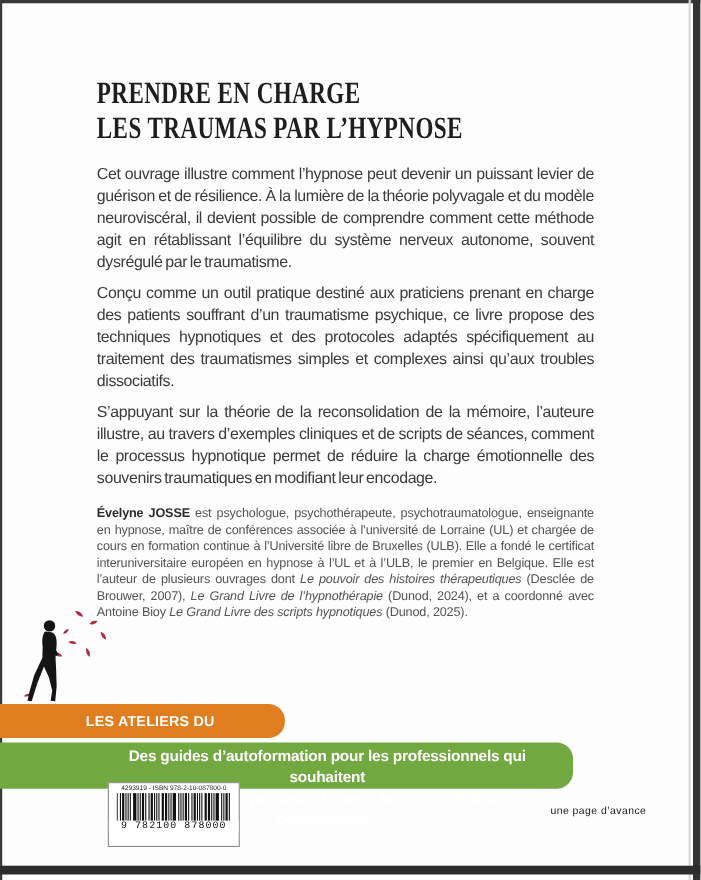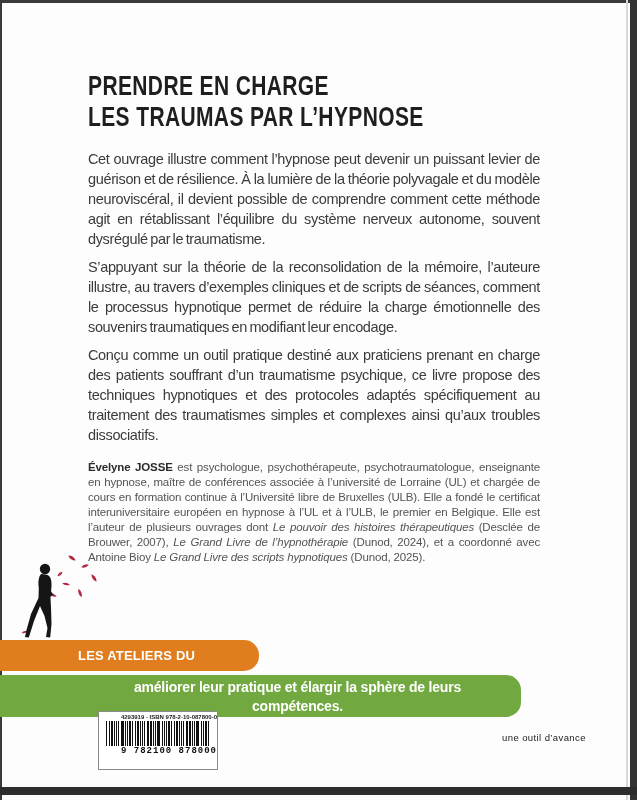--- a/index.html
+++ b/index.html
@@ -12,21 +12,21 @@
   .edge-top{left:0;top:0;width:637px;height:3px;}
   .edge-left{left:0;top:0;width:2px;height:800px;}
   .edge-right{left:630px;top:0;width:7px;height:800px;background:#323232;}
   .edge-bottom{left:0;top:787px;width:637px;height:8px;background:#2c2c2c;}
   .edge-right-shade{position:absolute;left:626px;top:0;width:2px;height:800px;background:#d9d9d9;}
 
   .content{position:absolute;left:88px;top:70px;width:452px;}
 
   .title{font-weight:700;color:#1e1e1e;font-size:28px;line-height:31px;
          transform:scaleX(0.75);transform-origin:left top;white-space:nowrap;letter-spacing:.5px;}
-  .title-wrap{margin:0 0 17px 0;}
+  .title-wrap{margin:0 0 17px 0;font-family:Liberation Serif, serif;}
 
   .para{margin:0 0 8px 0;font-size:14.5px;line-height:20px;text-align:justify;
         letter-spacing:-.35px;word-spacing:-1.2px;}
   .intro{font-weight:700;color:#333;line-height:21px;}
 
   .public-block{margin-top:14px;border-left:4px solid #F2A33C;padding-left:9px;
         font-size:14.5px;line-height:21px;text-align:justify;letter-spacing:-.35px;word-spacing:-1.2px;}
   .public-label{font-weight:700;color:#1d1d1d;}
 
   .bio{margin-top:15px;font-size:11.5px;line-height:15px;color:#545454;text-align:justify;
@@ -38,21 +38,21 @@
 
   .band-orange{position:absolute;left:0;top:640px;height:31px;width:259px;
        background:#E07E1F;border-radius:0 15px 15px 0;color:#fff;font-weight:700;
        font-size:13px;line-height:31px;padding-left:78px;box-sizing:border-box;letter-spacing:.2px;}
   .band-green{position:absolute;left:0;top:675px;height:42px;width:521px;
        background:#71A83F;border-radius:0 15px 15px 0;color:#fff;font-weight:700;
        font-size:14px;line-height:19px;text-align:center;box-sizing:border-box;
        padding:3px 18px 0 92px;letter-spacing:-.2px;}
 
   .barcode-box{position:absolute;left:98px;top:711px;width:120px;height:59px;
-       background:#fff;border:1px solid #8a8a8a;box-sizing:border-box;text-align:right;font-weight:bold;}
+       background:#fff;border:1px solid #8a8a8a;box-sizing:border-box;text-align:center;}
   .barcode-code{font-size:6px;color:#222;margin-top:2px;white-space:nowrap;letter-spacing:0;}
   .ean-bars{height:30px;margin:1px 7px 0 7px;display:flex;align-items:stretch;overflow:hidden;}
   .ean-bars i{display:block;background:#111;height:100%;flex:none;}
   .ean-bars b{display:block;background:transparent;height:100%;flex:none;}
   .ean-digits{font-family:"Liberation Mono",monospace;font-size:9px;color:#111;
        letter-spacing:1px;margin-top:-5px;background:#fff;position:relative;white-space:nowrap;}
 
   .logo{position:absolute;left:492px;top:733px;width:104px;text-align:center;color:#1a1a1a;}
   .logo-word{font-weight:700;font-size:23px;letter-spacing:2px;line-height:24px;}
   .logo-tag{font-size:9.5px;letter-spacing:.4px;margin-top:-1px;}
@@ -68,22 +68,22 @@
   <div class="edge edge-right"></div>
   <div class="edge edge-bottom"></div>
 
   <div class="content">
     <div class="title-wrap">
       <div class="title">PRENDRE EN CHARGE</div>
       <div class="title">LES TRAUMAS PAR L’HYPNOSE</div>
     </div>
 
     <p class="para">Cet ouvrage illustre comment l’hypnose peut devenir un puissant levier de guérison et de résilience. À la lumière de la théorie polyvagale et du modèle neuroviscéral, il devient possible de comprendre comment cette méthode agit en rétablissant l’équilibre du système nerveux autonome, souvent dysrégulé par le traumatisme.</p>
+    <p class="para">Conçu comme un outil pratique destiné aux praticiens prenant en charge des patients souffrant d’un traumatisme psychique, ce livre propose des techniques hypnotiques et des protocoles adaptés spécifiquement au traitement des traumatismes simples et complexes ainsi qu’aux troubles dissociatifs.</p>
     <p class="para">S’appuyant sur la théorie de la reconsolidation de la mémoire, l’auteure illustre, au travers d’exemples cliniques et de scripts de séances, comment le processus hypnotique permet de réduire la charge émotionnelle des souvenirs traumatiques en modifiant leur encodage.</p>
-    <p class="para">Conçu comme un outil pratique destiné aux praticiens prenant en charge des patients souffrant d’un traumatisme psychique, ce livre propose des techniques hypnotiques et des protocoles adaptés spécifiquement au traitement des traumatismes simples et complexes ainsi qu’aux troubles dissociatifs.</p>
 
 
     <p class="bio">
       <span class="author">Évelyne JOSSE</span><span> est psychologue, psychothérapeute, psychotraumatologue, enseignante en hypnose, maître de conférences associée à l’université de Lorraine (UL) et chargée de cours en formation continue à l’Université libre de Bruxelles (ULB). Elle a fondé le certificat interuniversitaire européen en hypnose à l’UL et à l’ULB, le premier en Belgique. Elle est l’auteur de plusieurs ouvrages dont </span><span class="work">Le pouvoir des histoires thérapeutiques</span><span> (Desclée de Brouwer, 2007), </span><span class="work">Le Grand Livre de l’hypnothérapie</span><span> (Dunod, 2024), et a coordonné avec Antoine Bioy </span><span class="work">Le Grand Livre des scripts hypnotiques</span><span> (Dunod, 2025).</span>
     </p>
   </div>
 
   <svg class="illustration" width="140" height="92" viewBox="0 0 140 92">
     <g fill="#B22743">
       <path d="M-4.5,0 Q0,-3.2 4.5,0 Q0,3.2 -4.5,0 Z" transform="translate(72,10) rotate(35)"></path>
@@ -106,20 +106,21 @@
                C52,30 49,26.5 45.5,26.5 Z"></path>
       <path d="M42,30 C44,36 45.5,41 48.5,45.5 L51,48.5 L53,46.5 L50,41.5 C48,37.5 46,32.5 45,29.5 Z"></path>
     </g>
   </svg>
 
   <div class="band-orange">
     <span>LES ATELIERS DU PRATICIEN</span>
   </div>
 
   <div class="band-green">
+    <div>Des guides d’autoformation pour les professionnels qui souhaitent</div>
     <div>améliorer leur pratique et élargir la sphère de leurs compétences.</div>
   </div>
 
   <div class="barcode-box">
     <div class="barcode-code">4293919 - ISBN 978-2-10-087800-0</div>
     <div class="ean-bars" id="ean-bars">
         <i style="width: 1px;"></i>
         <b style="width: 2px;"></b>
         <i style="width: 1px;"></i>
         <b style="width: 1px;"></b>
@@ -197,16 +198,16 @@
         <b style="width: 1px;"></b>
         <i style="width: 2px;"></i>
         <b style="width: 1px;"></b>
         <i style="width: 1px;"></i>
         <b style="width: 1px;"></b>
       </div>
     <div class="ean-digits">9 782100 878000</div>
   </div>
 
   <div class="logo">
-    <div class="logo-tag">une outil d’avance</div>
+    <div class="logo-tag">une page d’avance</div>
   </div>
 
 </div>
 
 </body></html>

